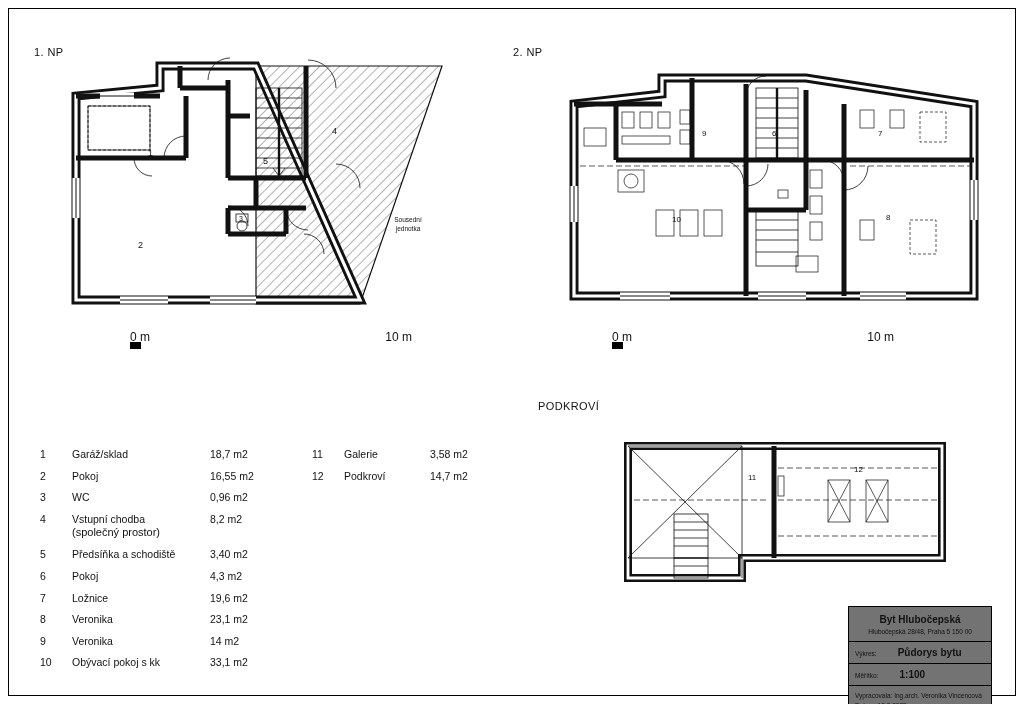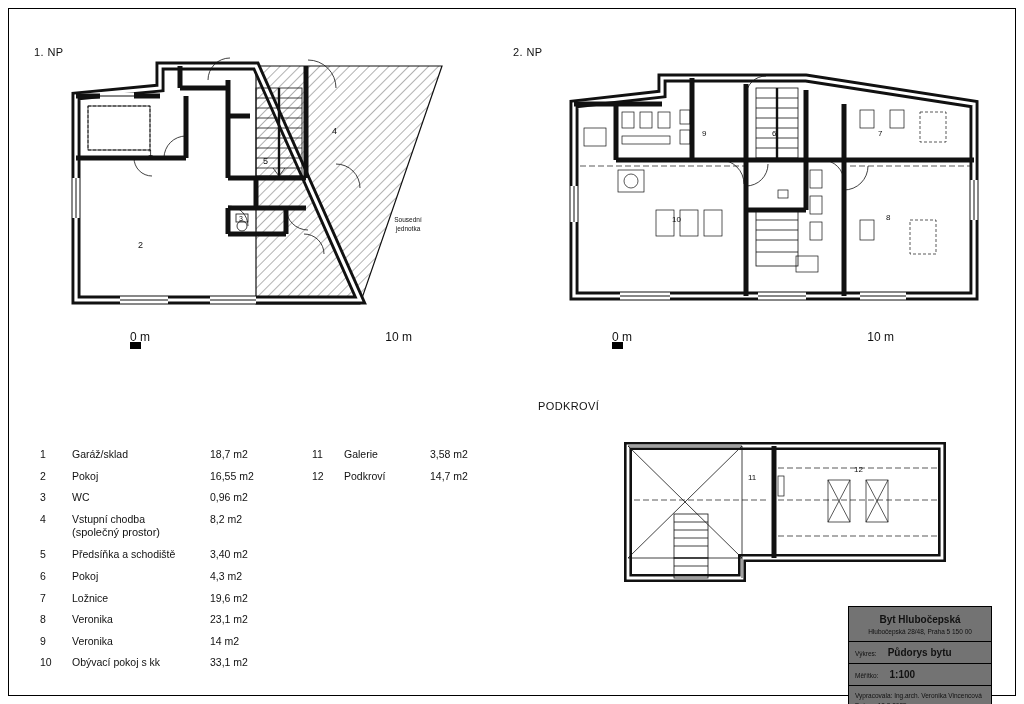--- a/index.html
+++ b/index.html
@@ -110,21 +110,21 @@
   }
   .tb-row {
     border-bottom: 1px solid #000;
     padding: 5px 6px;
     box-sizing: border-box;
   }
   .tb-row:last-child { border-bottom: none; }
   .tb-main { text-align: center; padding: 7px 6px 6px; }
   .tb-main .t1 { font-size: 10px; font-weight: 700; margin-bottom: 3px; }
   .tb-main .t2 { font-size: 6.5px; }
-  .tb-kv { display: flex; align-items: baseline; gap: 11px; }
+  .tb-kv { display: flex; align-items: baseline; gap: 21px; }
   .tb-kv .k { font-size: 6.5px; }
   .tb-kv .v { font-size: 10px; font-weight: 700; }
   .tb-small { font-size: 6.5px; line-height: 1.5; }
 
   .hatch-legend-text {
     font-size: 6.5px;
     text-align: center;
     line-height: 1.35;
   }
 </style>

